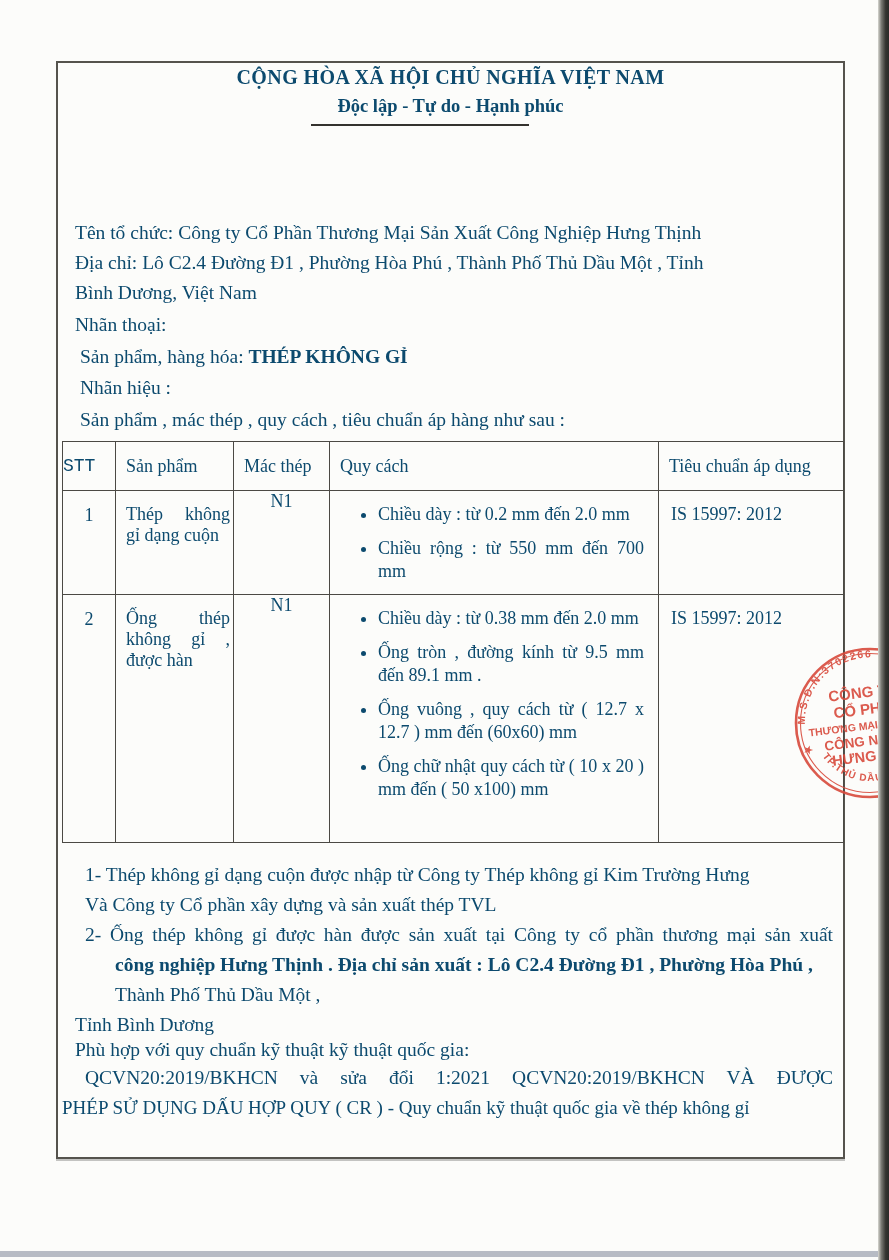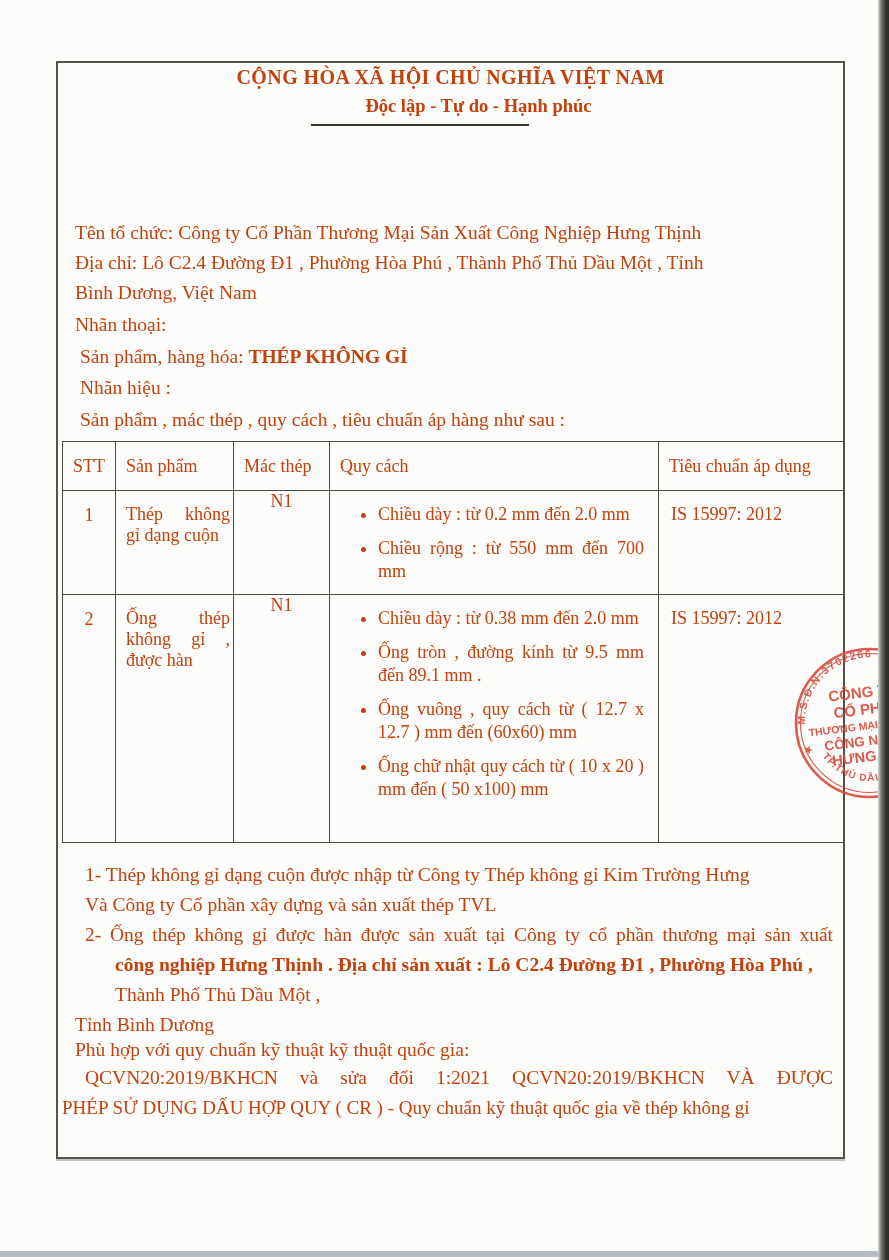--- a/index.html
+++ b/index.html
@@ -1,38 +1,38 @@
 <!DOCTYPE html>
 <html><head>
 <meta charset="utf-8">
 <style>
   html,body{margin:0;padding:0;background:#e8e8e6;}
   .sheet{
     position:relative;width:889px;height:1260px;margin:0 auto;
     background:#fcfcfa;overflow:hidden;
-    font-family:"Liberation Serif","DejaVu Serif",serif;color:#c2410c;
+    font-family:"Liberation Serif","DejaVu Serif",serif;color:#0c4a6e;
   }
   .edge-right{position:absolute;top:0;right:0;width:11px;height:100%;
     background:linear-gradient(to right,#d8d8d2 0%,#7a7a74 30%,#343430 70%,#2b2b28 100%);z-index:60;}
   .edge-bottom{position:absolute;left:0;top:1251px;width:100%;height:6px;background:#b7bbc4;z-index:59;}
   .frame{position:absolute;left:56px;top:61px;width:785px;height:1094px;
     border:2px solid #55534d;box-shadow:0 2px 0 rgba(90,90,85,.35);z-index:1;}
   .hline{position:absolute;width:789px;left:56px;text-align:center;white-space:nowrap;}
   .nat-title{top:66px;font-weight:bold;font-size:20px;letter-spacing:.4px;}
-  .motto{top:96px;font-weight:bold;font-size:18.5px;padding-left:28px;}
+  .motto{top:96px;font-weight:bold;font-size:18.5px;}
   .motto-underline{position:absolute;left:311px;top:124px;width:218px;height:2px;background:#34322e;}
   .doc-title{top:149px;font-weight:bold;font-size:22px;letter-spacing:.6px;}
   .doc-number{top:189px;font-size:18px;}
   .tline{position:absolute;font-size:19.5px;line-height:30px;white-space:nowrap;}
   .bold{font-weight:bold;}
   table.spec{position:absolute;left:62px;top:441px;width:781px;border-collapse:collapse;table-layout:fixed;
     font-size:18px;z-index:2;}
   table.spec th,table.spec td{border:1.5px solid #4b4944;font-weight:normal;vertical-align:top;}
   table.spec th{height:48px;vertical-align:middle;text-align:left;padding:0 4px 0 10px;}
-  table.spec th.c{text-align:center;padding:0;}
+  table.spec th.c{padding:0;font-family:Liberation Mono, monospace;}
   td.stt{text-align:center;padding-top:14px;}
   td.product{padding:13px 3px 0 10px;text-align:justify;}
   td.grade{text-align:center;padding-top:0;}
   td.specs{padding:0;}
   td.specs ul{margin:0;padding:12px 14px 0 48px;}
   td.specs li{text-align:justify;line-height:23px;margin:0 0 11px 0;}
   td.standard{padding:13px 21px 0 12px;font-family:Liberation Serif, serif;}
   .nline{position:absolute;font-size:19.5px;line-height:30px;white-space:nowrap;z-index:2;}
   .njust{white-space:normal;width:748px;height:30px;overflow:hidden;text-align:justify;text-align-last:justify;}
   .stamp{position:absolute;left:780px;top:635px;width:170px;height:180px;z-index:40;opacity:.9;}

